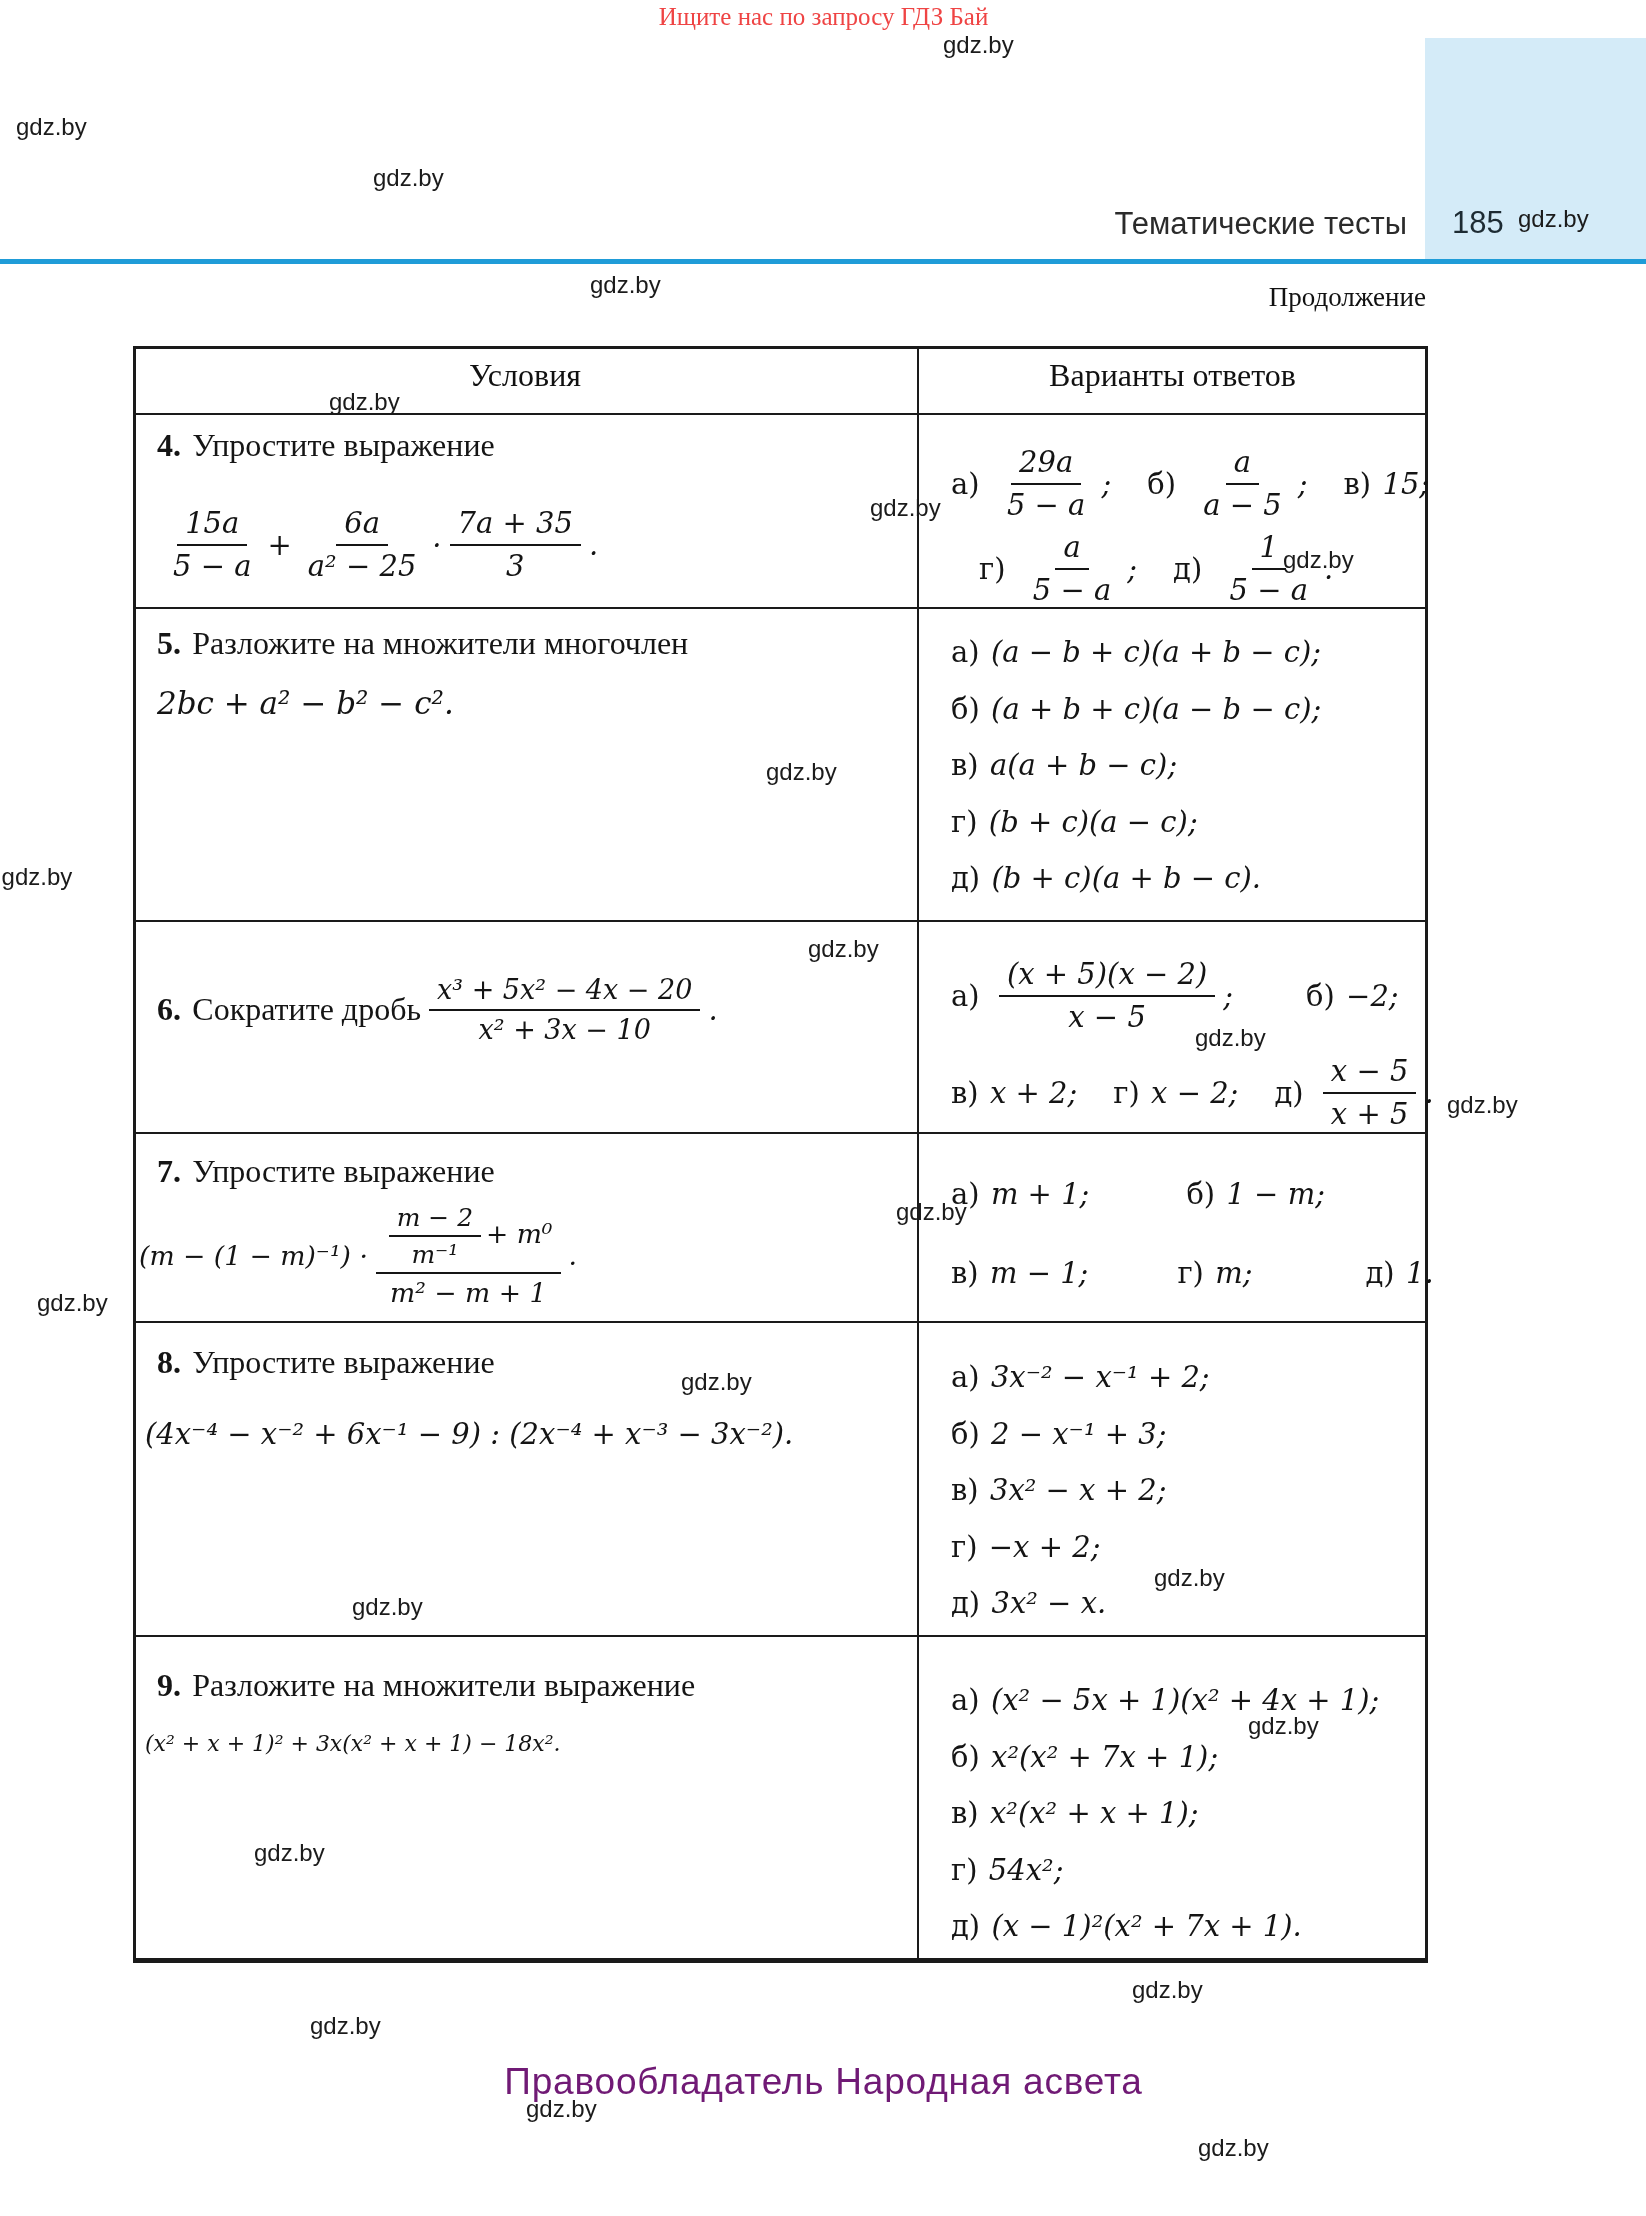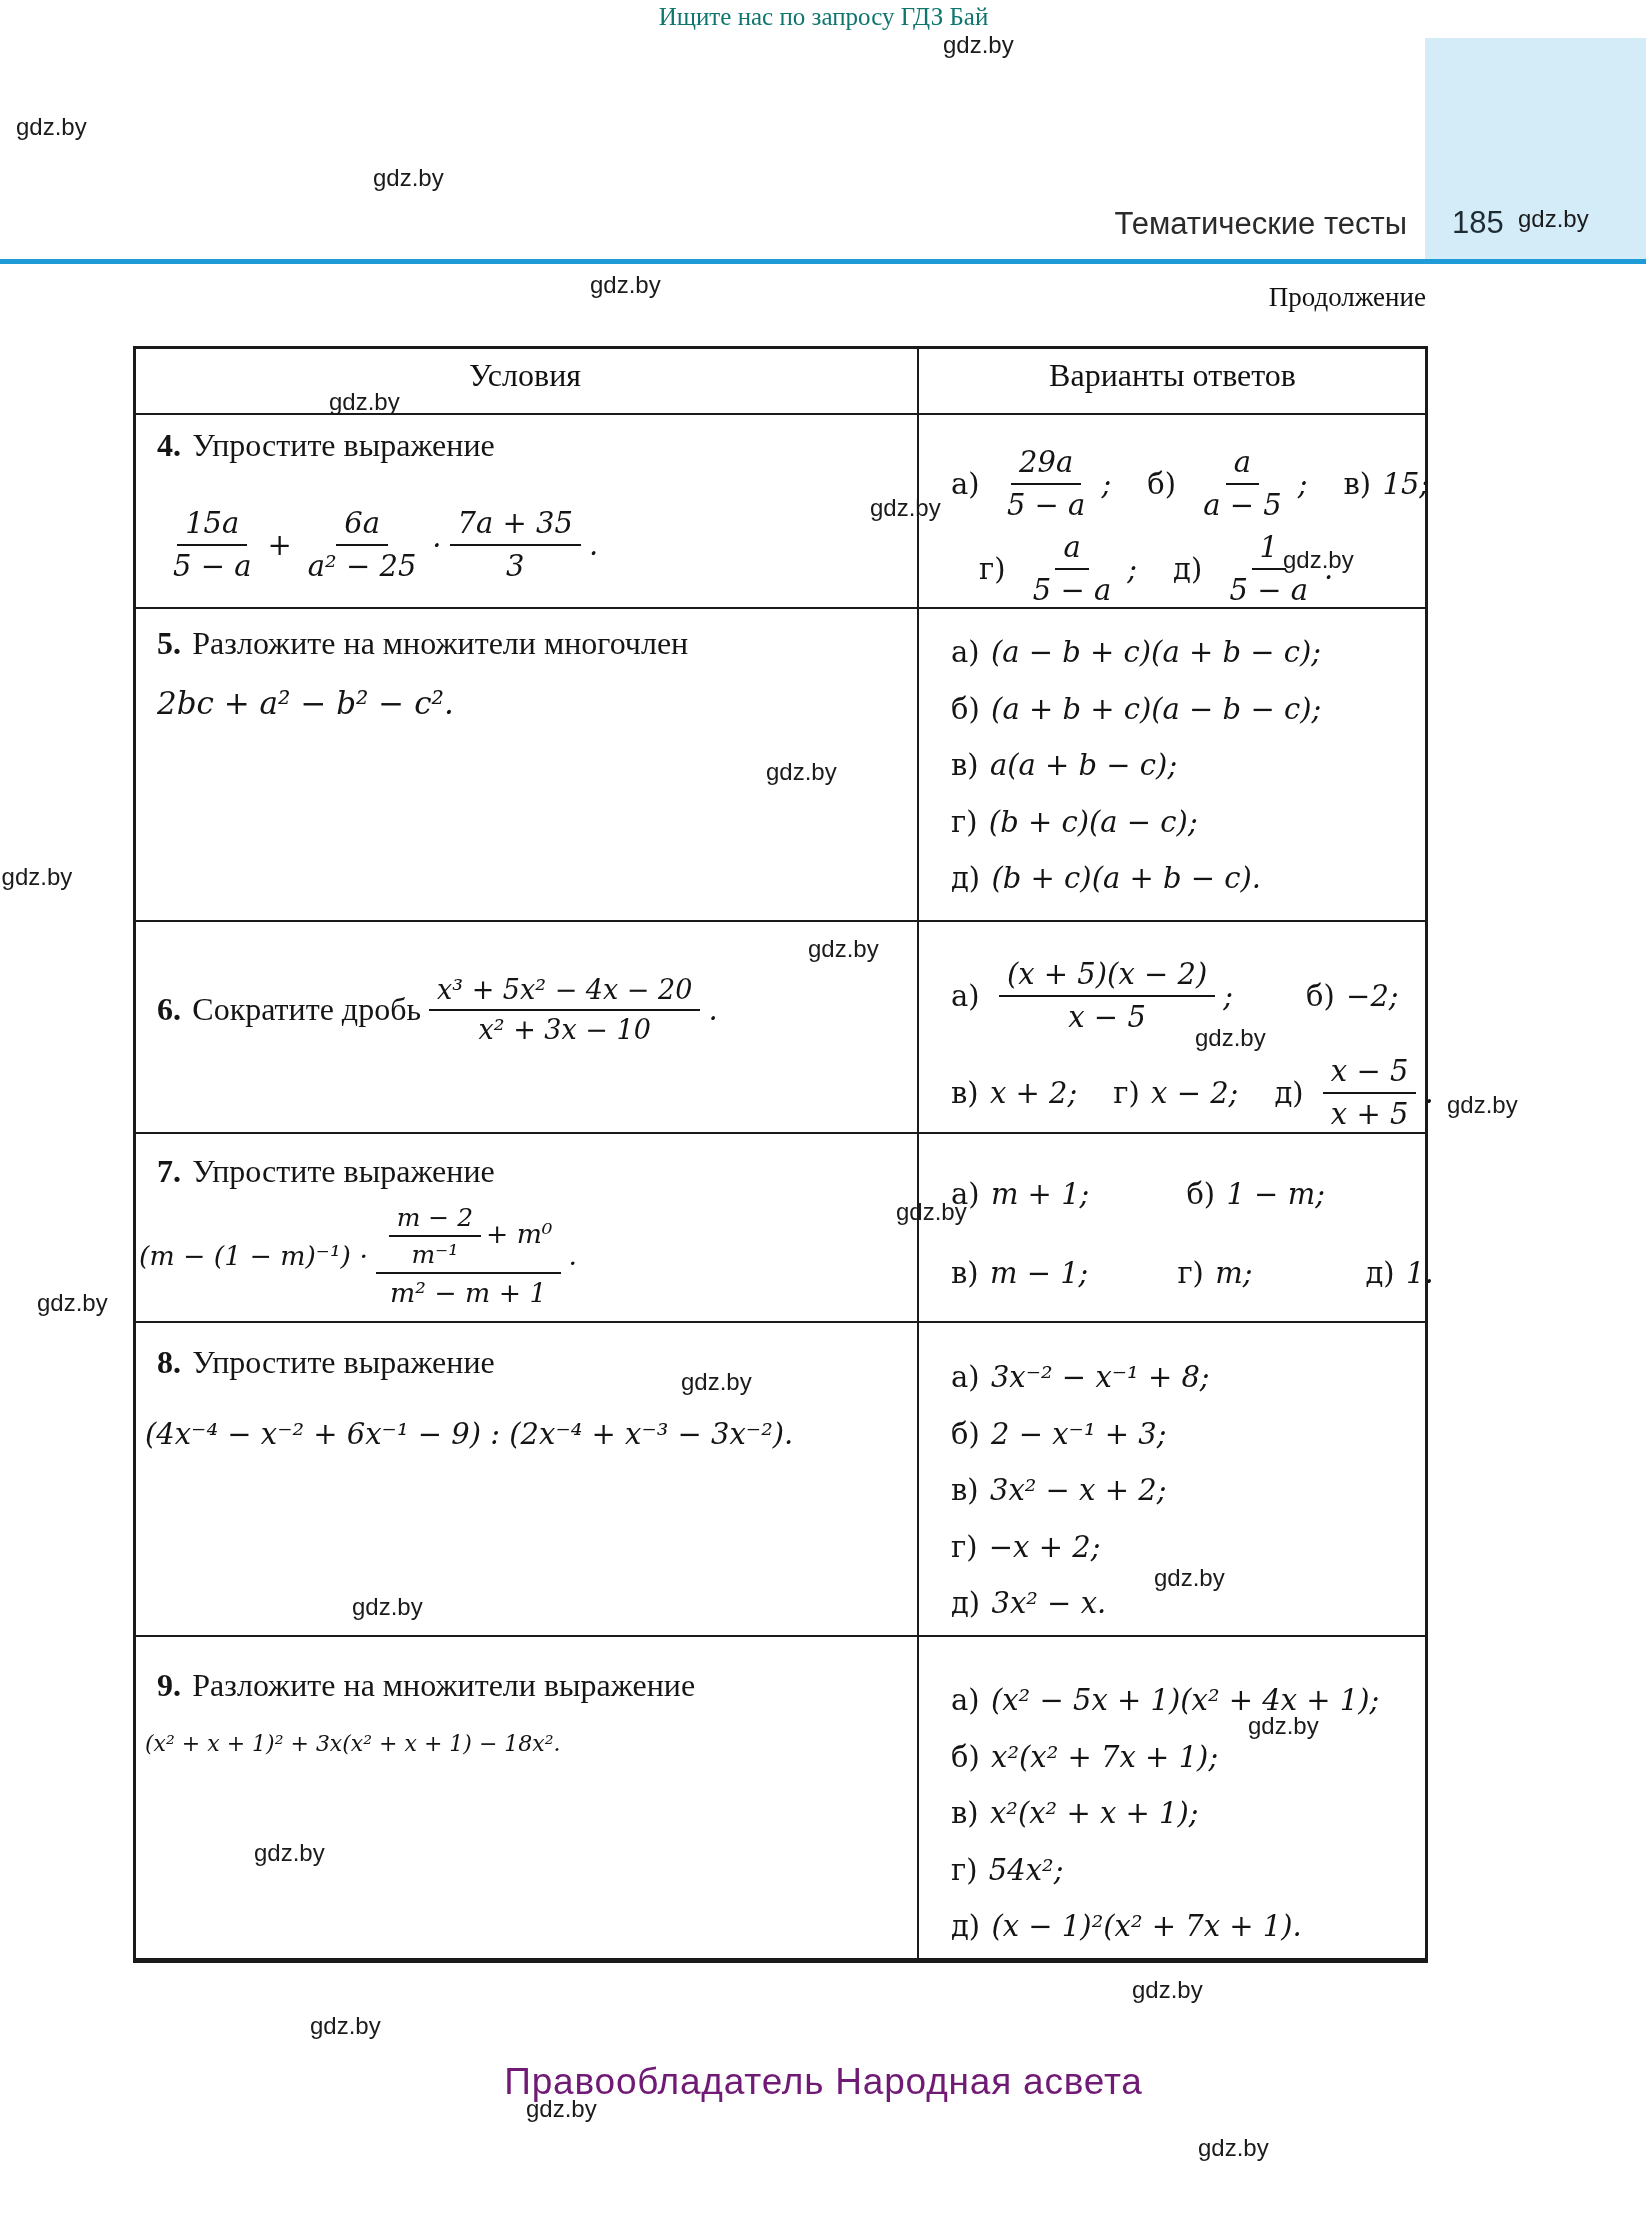--- a/index.html
+++ b/index.html
@@ -1,20 +1,20 @@
 <!DOCTYPE html>
 <html style="font-size:13px"><head>
 <meta charset="utf-8">
 <style>
   html,body{margin:0;padding:0;background:#ffffff;}
   .page{position:relative;width:1647px;height:2216px;background:#ffffff;overflow:hidden;
         font-family:"Liberation Serif",serif;color:#151515;}
   .abs{position:absolute;white-space:nowrap;}
   .wm{position:absolute;font-family:"Liberation Sans",sans-serif;font-size:24px;color:#1b1b1b;white-space:nowrap;}
-  .banner{left:0;right:0;top:3.2px;text-align:center;font-size:25px;color:#0f766e;}
+  .banner{left:0;right:0;top:3.2px;text-align:center;font-size:25px;color:#ef4444;}
   .bluebox{left:1425px;top:38px;width:222px;height:224px;background:#d4ebf8;}
   .hdr-title{left:1048px;width:359px;top:206px;text-align:right;font-size:31px;color:#2b2b2b;
              font-family:"Liberation Sans",sans-serif;}
   .hdr-page{left:1452px;top:205px;font-size:31px;color:#1d2b33;font-family:"Liberation Sans",sans-serif;}
   .blueline{left:0;width:1647px;top:259px;height:4.8px;background:#1f9cd8;}
   .contin{left:1128px;width:298px;top:282px;text-align:right;font-size:27px;color:#111;}
   .tbl{left:133px;top:346px;width:1295px;height:1617px;border:3.2px solid #1a1a1a;border-bottom-width:5.6px;
        box-sizing:border-box;}
   .vline{position:absolute;top:0;bottom:0;left:781px;width:2.4px;background:#1a1a1a;}
   .hline{position:absolute;left:0;right:0;height:2.4px;background:#1a1a1a;}
@@ -256,21 +256,21 @@
       </span>
   </div>
 
   <div class="abs" style="left:157px;top:1344px">
     <span class="pnum">8.</span><span class="ptext">Упростите выражение</span>
   </div>
   <div class="abs math" style="left:145px;top:1417px;font-size:29px">(4x⁻⁴ − x⁻² + 6x⁻¹ − 9) : (2x⁻⁴ + x⁻³ − 3x⁻²).</div>
   <div class="abs stack" style="left:951px;top:1360px">
     <div class="ansline">
         <span class="lab">а)</span>
-        <span class="math">3x⁻² − x⁻¹ + 8;</span>
+        <span class="math">3x⁻² − x⁻¹ + 2;</span>
       </div>
     <div class="ansline">
         <span class="lab">б)</span>
         <span class="math">2 − x⁻¹ + 3;</span>
       </div>
     <div class="ansline">
         <span class="lab">в)</span>
         <span class="math">3x² − x + 2;</span>
       </div>
     <div class="ansline">

